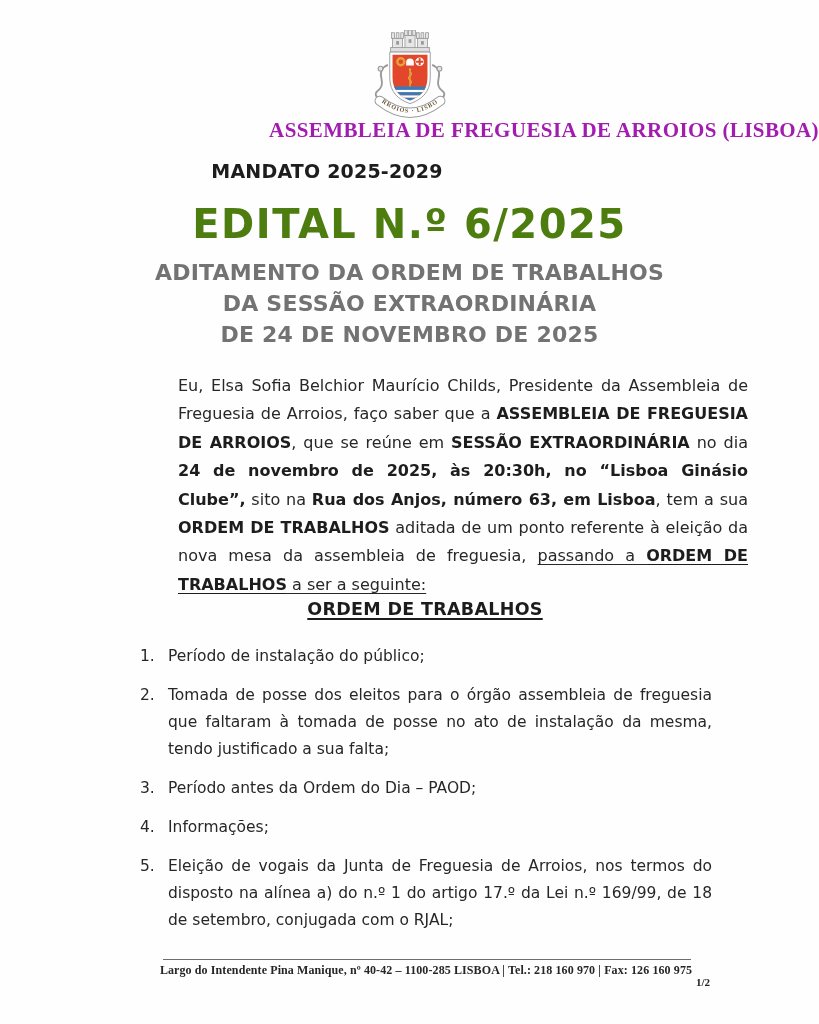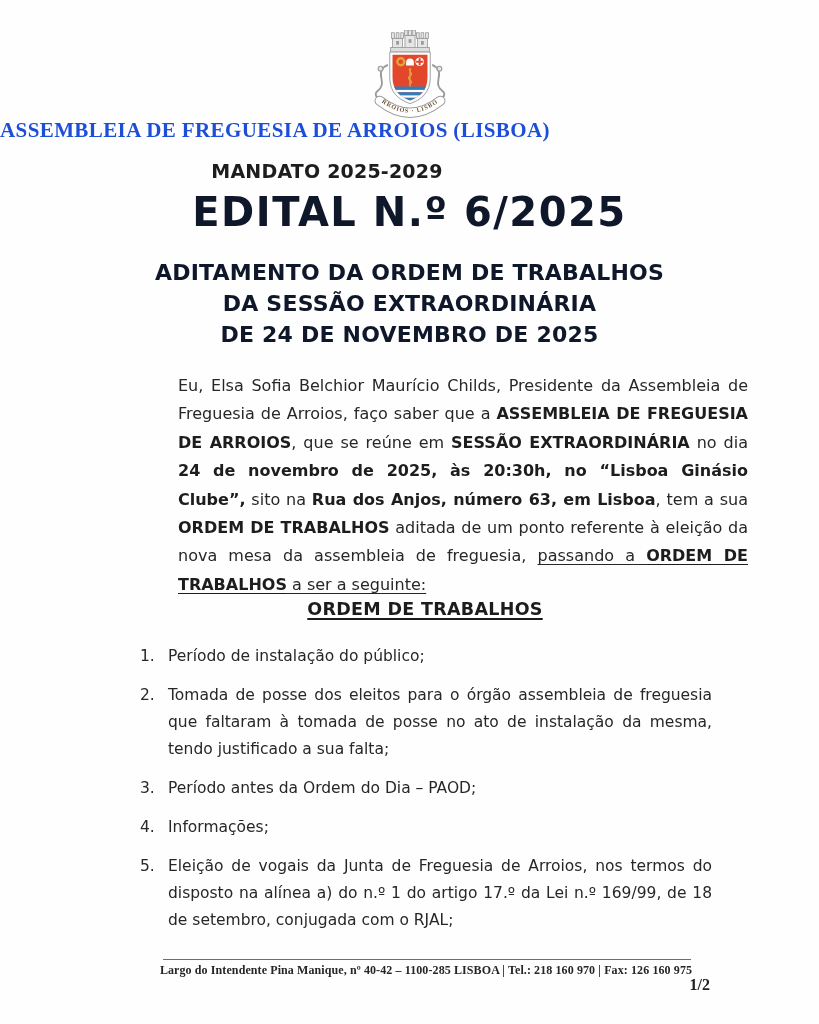--- a/index.html
+++ b/index.html
@@ -9,35 +9,35 @@
     background:#fefefe;
     font-family:"DejaVu Sans", sans-serif;
     color:#232323;
     overflow:hidden;
   }
   .abs{position:absolute;}
   
   .crest{left:50%;top:30px;transform:translateX(-50%);}
   
   .org-title{
-    top:118px;left:0;width:819px;text-align:left;
+    top:118px;left:0;width:819px;text-align:right;
     font-family:"Liberation Serif", serif;
-    font-weight:700;font-size:21px;letter-spacing:0.4px;color:#1d4ed8;
+    font-weight:700;font-size:21px;letter-spacing:0.4px;color:#a21caf;
   }
   .mandato{
     top:160px;left:0;width:654px;text-align:center;
     font-weight:700;font-size:19px;letter-spacing:0.2px;color:#1d1d1d;
   }
   .edital-title{
-    top:189px;left:0;width:819px;text-align:center;
-    font-weight:700;font-size:40px;letter-spacing:1.5px;color:#0f172a;
+    top:201px;left:0;width:819px;text-align:center;
+    font-weight:700;font-size:40px;letter-spacing:1.5px;color:#4d7c0f;
   }
   .subtitle{
     top:257px;left:0;width:819px;text-align:center;
-    font-weight:700;font-size:22px;line-height:31px;color:#0f172a;
+    font-weight:700;font-size:22px;line-height:31px;color:#737373;
     letter-spacing:0.2px;
   }
   
   .body-par{
     top:372px;left:140px;width:570px;
     font-size:16px;line-height:28.4px;text-align:justify;color:#272727;margin-left:38px;
   }
   .seg-bold{font-weight:700;color:#1d1d1d;}
   .seg-underline{text-decoration:underline;text-underline-offset:3px;}
   
@@ -54,21 +54,21 @@
   .ot-text{flex:1;text-align:justify;}
   
   .footer-rule{top:959px;left:163px;width:528px;height:1.4px;background:#6d6d6d;}
   .footer-text{
     top:963px;left:120px;width:612px;text-align:center;
     font-family:"Liberation Serif", serif;font-weight:700;
     font-size:12px;color:#262626;letter-spacing:0.1px;
   }
   .page-num{
     top:976px;left:640px;width:70px;text-align:right;
-    font-weight:700;font-size:16px;color:#222;
+    font-weight:700;font-size:11px;color:#222;
     font-family:"Liberation Serif", serif;
   }
 </style>
 </head>
 <body>
 
 <div id="page">
 
   <div class="abs crest">
     <svg width="96" height="92" viewBox="0 0 100 100">

